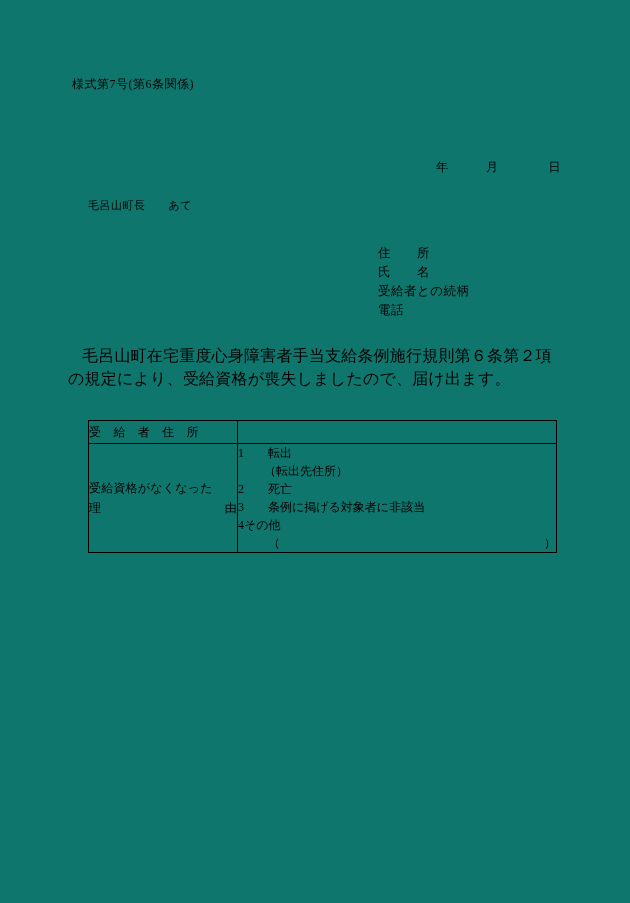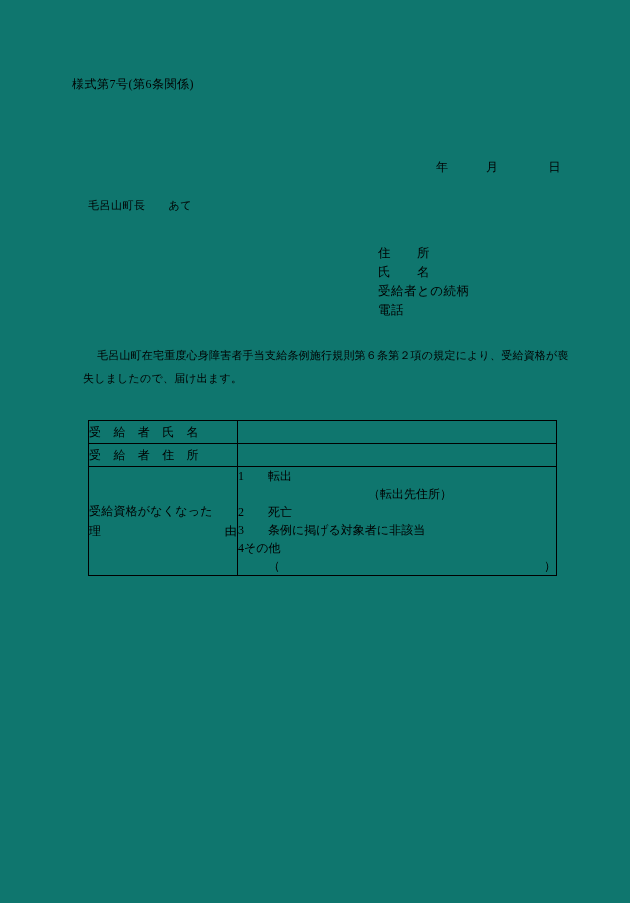--- a/index.html
+++ b/index.html
@@ -71,24 +71,24 @@
     font-size: 12.5px;
     line-height: 19px;
     letter-spacing: 0.5px;
     margin-top: 11px;
   }
   .applicant-block div {
     white-space: pre;
   }
   .body-text {
     position: absolute;
-    left: 83px;
+    left: 68px;
     top: 344px;
     width: 486px;
-    font-size: 11px;
+    font-size: 16px;
     line-height: 23px;
     letter-spacing: 0.2px;
   }
   .body-text .indent {
     text-indent: 14px;
   }
 
   table.form-table {
     position: absolute;
     left: 88px;
@@ -136,21 +136,21 @@
   td.reason-value {
     padding: 8px 8px 8px 10px;
     line-height: 18px;
     font-size: 12px;
   }
   .reason-item {
     white-space: pre;
   }
   .reason-sub {
     display: flex;
-    justify-content: center;
+    justify-content: flex-start;
     padding-left: 26px;
   }
   .reason-sub2 {
     display: flex;
     justify-content: space-between;
     padding-left: 30px;
   }
   td.date-value {
     padding: 4px 8px;
   }
@@ -182,28 +182,20 @@
       <div>受給者との続柄</div>
       <div>電話</div>
     </div>
 
     <div class="body-text">
       <div class="indent">毛呂山町在宅重度心身障害者手当支給条例施行規則第６条第２項の規定により、受給資格が喪失しましたので、届け出ます。</div>
     </div>
 
     <table class="form-table">
       <tbody>
-          <tr class="row-name">
-        <td class="label-cell">
-          <span class="spread">
-            <span>受　給　者　氏　名</span>
-          </span>
-        </td>
-        <td class="value-cell"></td>
-      </tr>
       <tr class="row-address">
         <td class="label-cell">
           <span class="spread">
             <span>受　給　者　住　所</span>
           </span>
         </td>
         <td class="value-cell"></td>
       </tr>
       <tr class="row-reason">
         <td class="label-cell reason-label">

